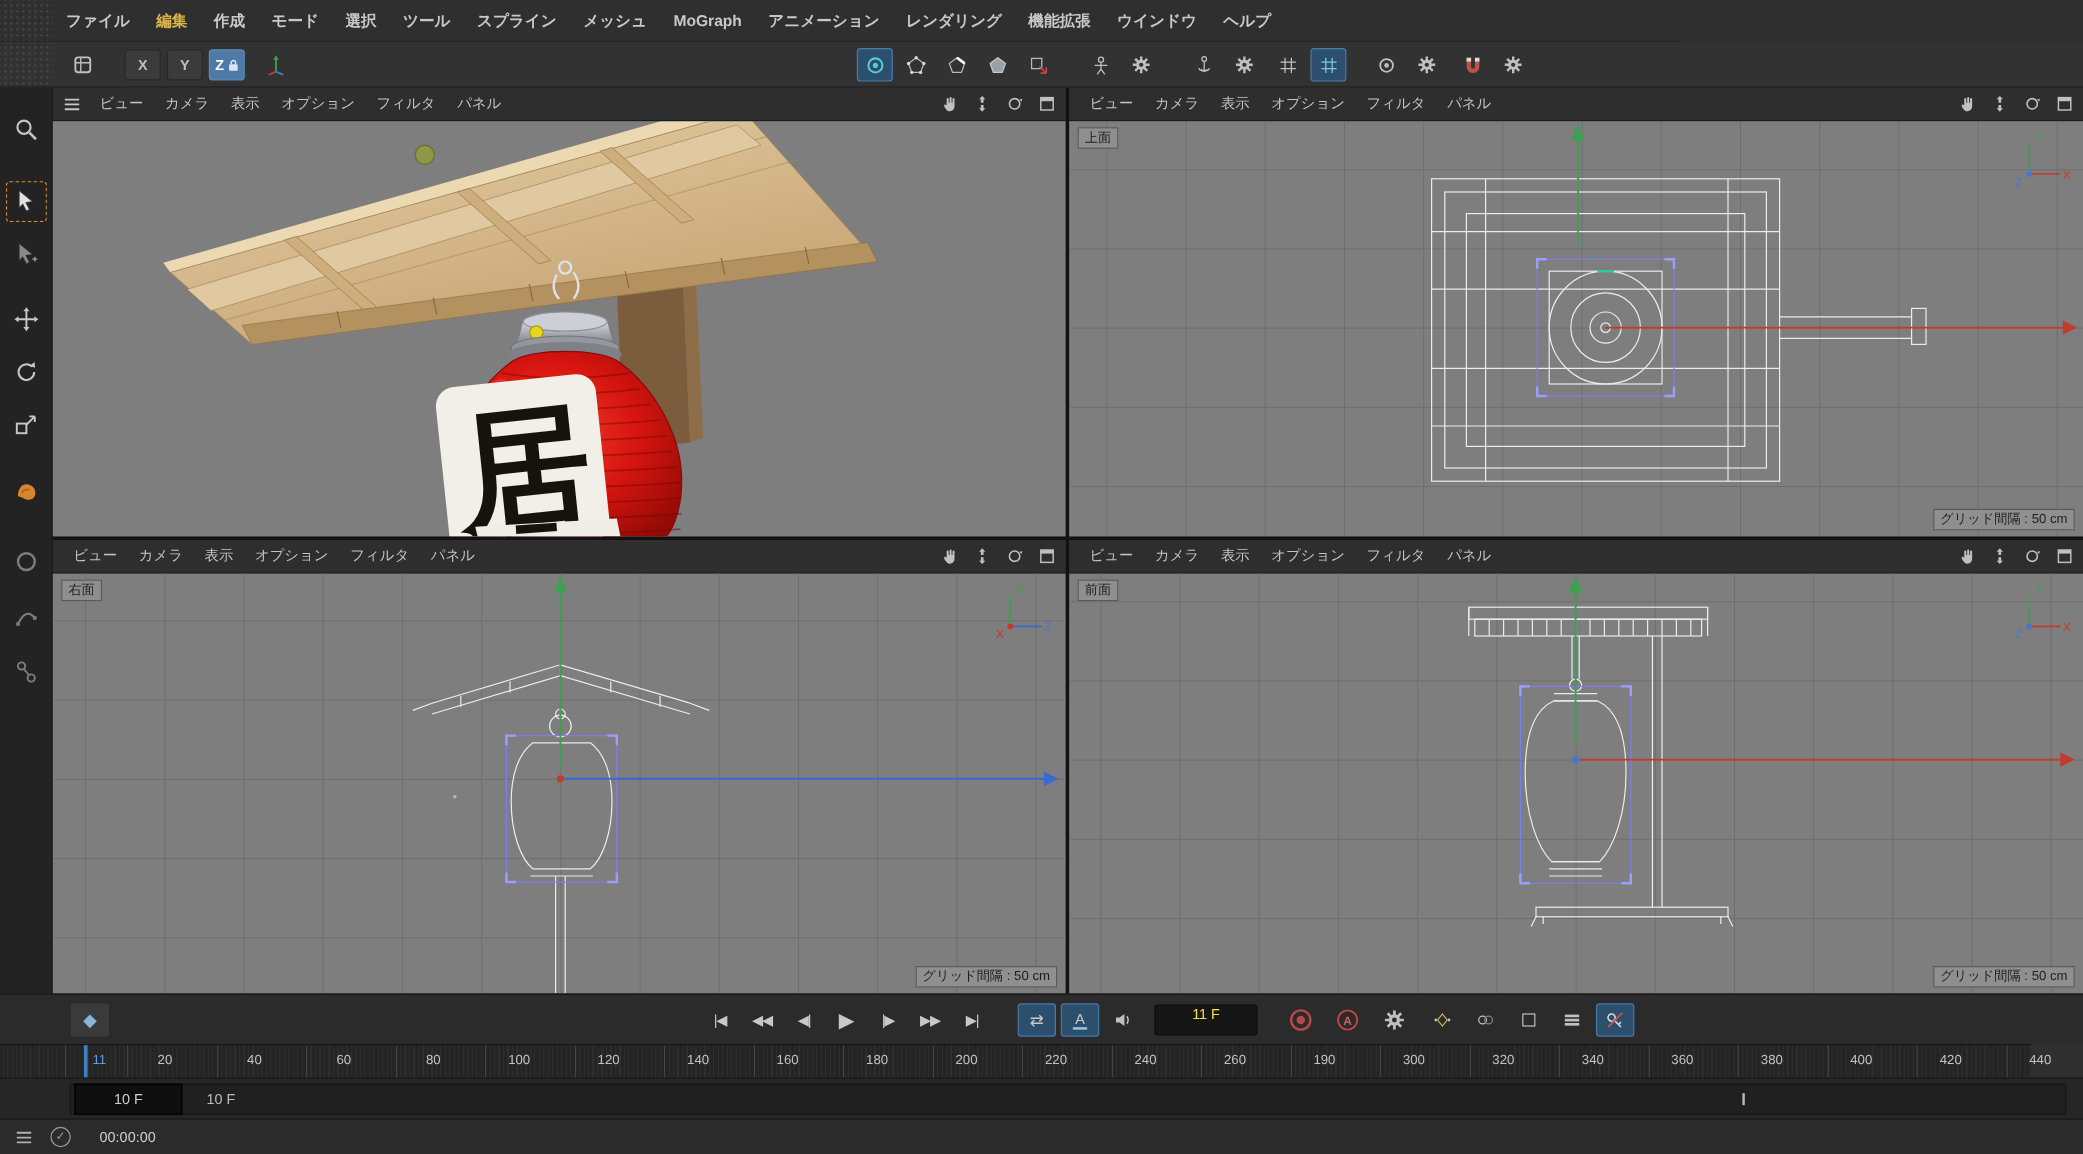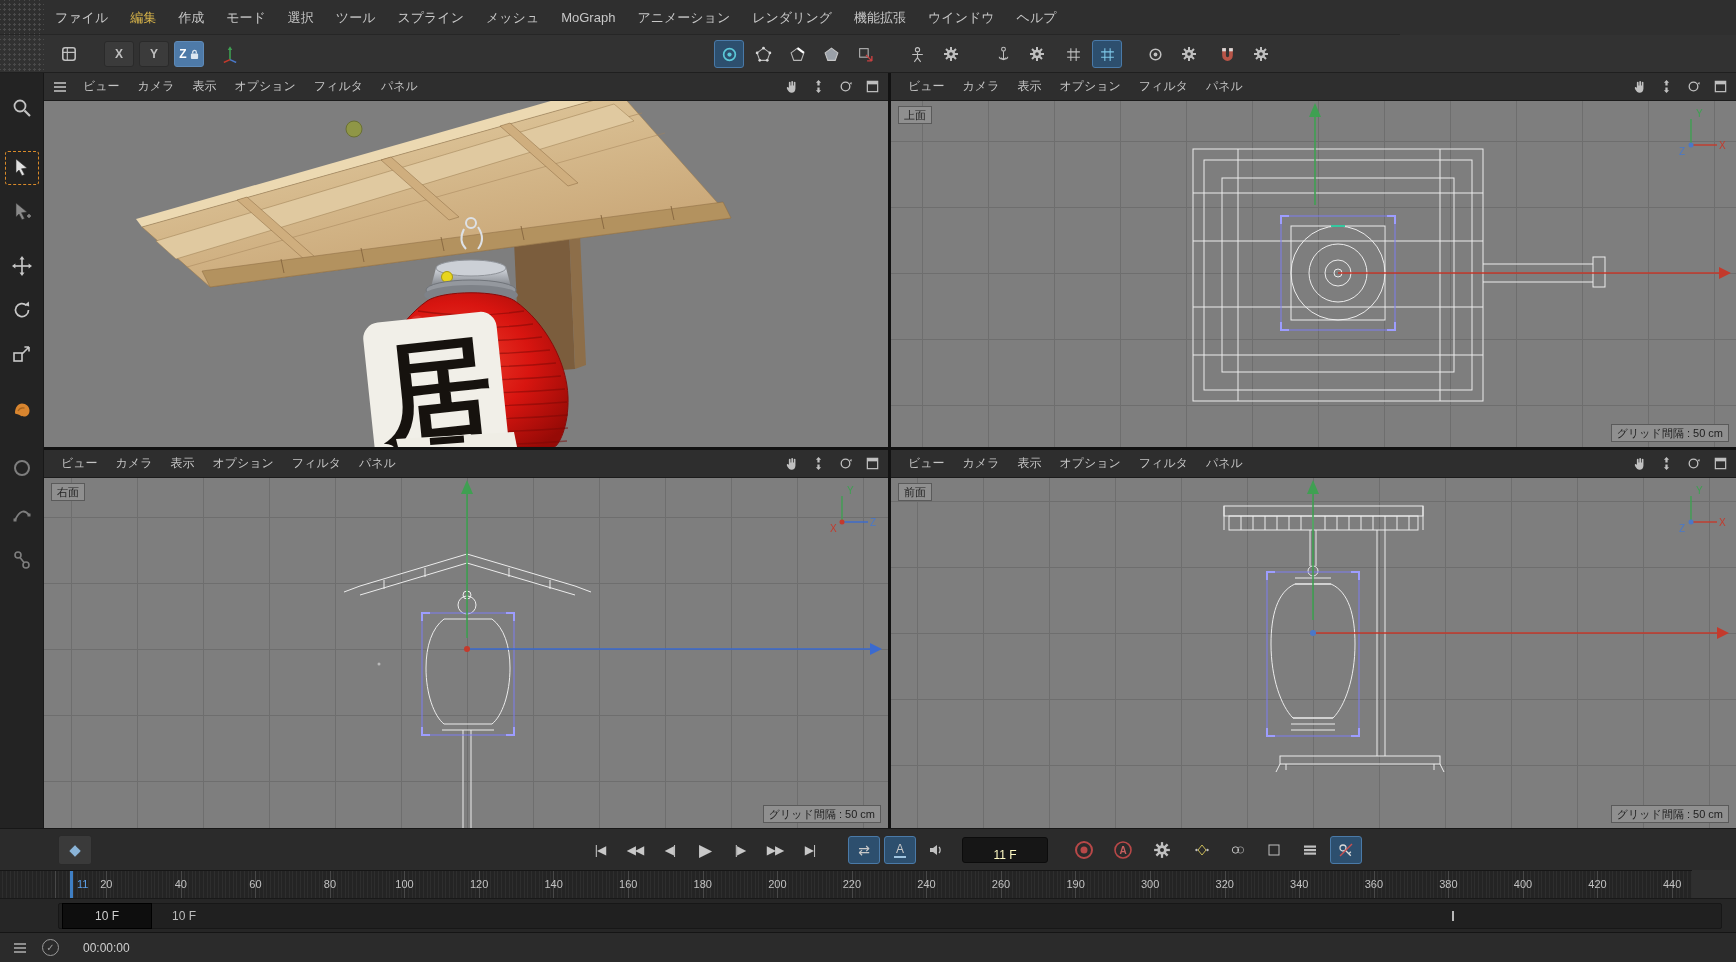--- a/index.html
+++ b/index.html
@@ -1,21 +1,21 @@
 <!DOCTYPE html>
 <html><head>
 <meta charset="utf-8">
 <style>
 *{margin:0;padding:0;box-sizing:border-box;}
 html,body{background:#1c1c1c;}
 body{font-family:"Liberation Sans","DejaVu Sans",sans-serif;}
 .app{position:relative;width:1736px;height:962px;background:#2f2f2f;overflow:hidden;color:#c6c6c6;font-size:12px;-webkit-user-select:none;user-select:none;}
 
 
-.menubar{position:absolute;left:0;top:0;width:1400px;height:35px;background:#2f2f2f;display:flex;align-items:center;border-bottom:1px solid #262626;}
+.menubar{position:absolute;left:0;top:0;width:1400px;height:35px;background:#2f2f2f;display:flex;align-items:center;border-bottom:1px solid #262626;font-weight:bold;}
 .grip{width:44px;height:100%;background-image:radial-gradient(#4a4a4a 1px,transparent 1.3px);background-size:5px 5px;background-position:2px 2px;}
 .menu-items{display:flex;align-items:center;height:100%;}
 .menu-item{padding:0 11px;font-size:13px;color:#c8c8c8;line-height:35px;cursor:default;}
 .menu-item.active{color:#d8b44a;}
 
 
 .toolbar{position:absolute;left:0;top:35px;width:1736px;height:38px;background:#323232;border-bottom:1px solid #1f1f1f;}
 .toolbar .grip{position:absolute;left:0;top:0;width:44px;height:38px;}
 .tg{position:absolute;top:5px;display:flex;gap:4px;align-items:center;}
 .tb-btn{width:30px;height:28px;border-radius:3px;display:flex;align-items:center;justify-content:center;background:transparent;border:1px solid transparent;color:#c6c6c6;}
@@ -53,28 +53,28 @@
 
 
 .row-timeline{position:absolute;left:0;top:828px;width:1736px;height:42px;background:#2b2b2b;border-top:1px solid #171717;}
 .key-btn{position:absolute;left:58px;top:6px;width:34px;height:30px;background:#3a3a3a;border:1px solid #2a2a2a;border-radius:3px;color:#8ab4d8;font-size:15px;display:flex;align-items:center;justify-content:center;}
 .transport{position:absolute;left:584px;top:7px;display:flex;gap:3px;}
 .t-btn{min-width:32px;height:28px;background:transparent;border:none;color:#c8c8c8;font-size:12px;letter-spacing:-1px;display:flex;align-items:center;justify-content:center;border-radius:3px;}
 .t-btn.play{font-size:17px;}
 .loop-group{position:absolute;left:848px;top:7px;display:flex;gap:4px;align-items:center;}
 .sq-btn{width:32px;height:28px;border-radius:3px;display:flex;align-items:center;justify-content:center;background:transparent;border:1px solid transparent;color:#c8c8c8;}
 .sq-btn.blue{background:#2d4f6e;border-color:#4a7aa8;}
-.frame-field{position:absolute;left:962px;top:8px;width:86px;height:26px;background:#161616;border:1px solid #0c0c0c;border-radius:3px;color:#fef9c3;font-size:12px;display:flex;align-items:flex-end;justify-content:center;}
+.frame-field{position:absolute;left:962px;top:8px;width:86px;height:26px;background:#161616;border:1px solid #0c0c0c;border-radius:3px;color:#fde047;font-size:12px;display:flex;align-items:flex-start;justify-content:center;}
 .rec-group{position:absolute;left:1068px;top:7px;display:flex;gap:7px;align-items:center;}
 .filter-group{position:absolute;left:1186px;top:7px;display:flex;gap:4px;align-items:center;}
 
 
 .row-ruler{position:absolute;left:0;top:870px;width:1692px;height:28px;background-color:#242424;border-top:1px solid #161616;background-image:repeating-linear-gradient(90deg,#484848 0 1px,transparent 1px 74.57px),repeating-linear-gradient(90deg,#2e2e2e 0 1px,transparent 1px 3.7285px);background-position:106px 0,106px 0;}
 .ticks{position:absolute;left:69px;top:7px;display:flex;}
-.tick{width:74.57px;text-align:center;font-size:11px;color:#c2c2c2;}
+.tick{width:74.57px;text-align:right;font-size:11px;color:#c2c2c2;}
 .playhead{position:absolute;left:70px;top:0;width:3px;height:28px;background:#3f7fc4;}
 .playhead-label{position:absolute;left:77px;top:7px;font-size:11px;color:#5c9fe8;}
 
 
 .row-range{position:absolute;left:0;top:898px;width:1736px;height:34px;background:#262626;border-top:1px solid #191919;}
 .range-track{position:absolute;left:58px;top:4px;width:1664px;height:26px;background:#202020;border:1px solid #171717;border-radius:2px;}
 .range-box{position:absolute;left:62px;top:4px;width:90px;height:26px;background:#0e0e0e;border:1px solid #000;color:#cfcfcf;font-size:12px;display:flex;align-items:center;justify-content:center;}
 .range-label2{position:absolute;left:172px;top:10px;font-size:12px;color:#bdbdbd;}
 .range-tick{position:absolute;left:1452px;top:12px;width:2px;height:10px;background:#b8b8b8;}
 

